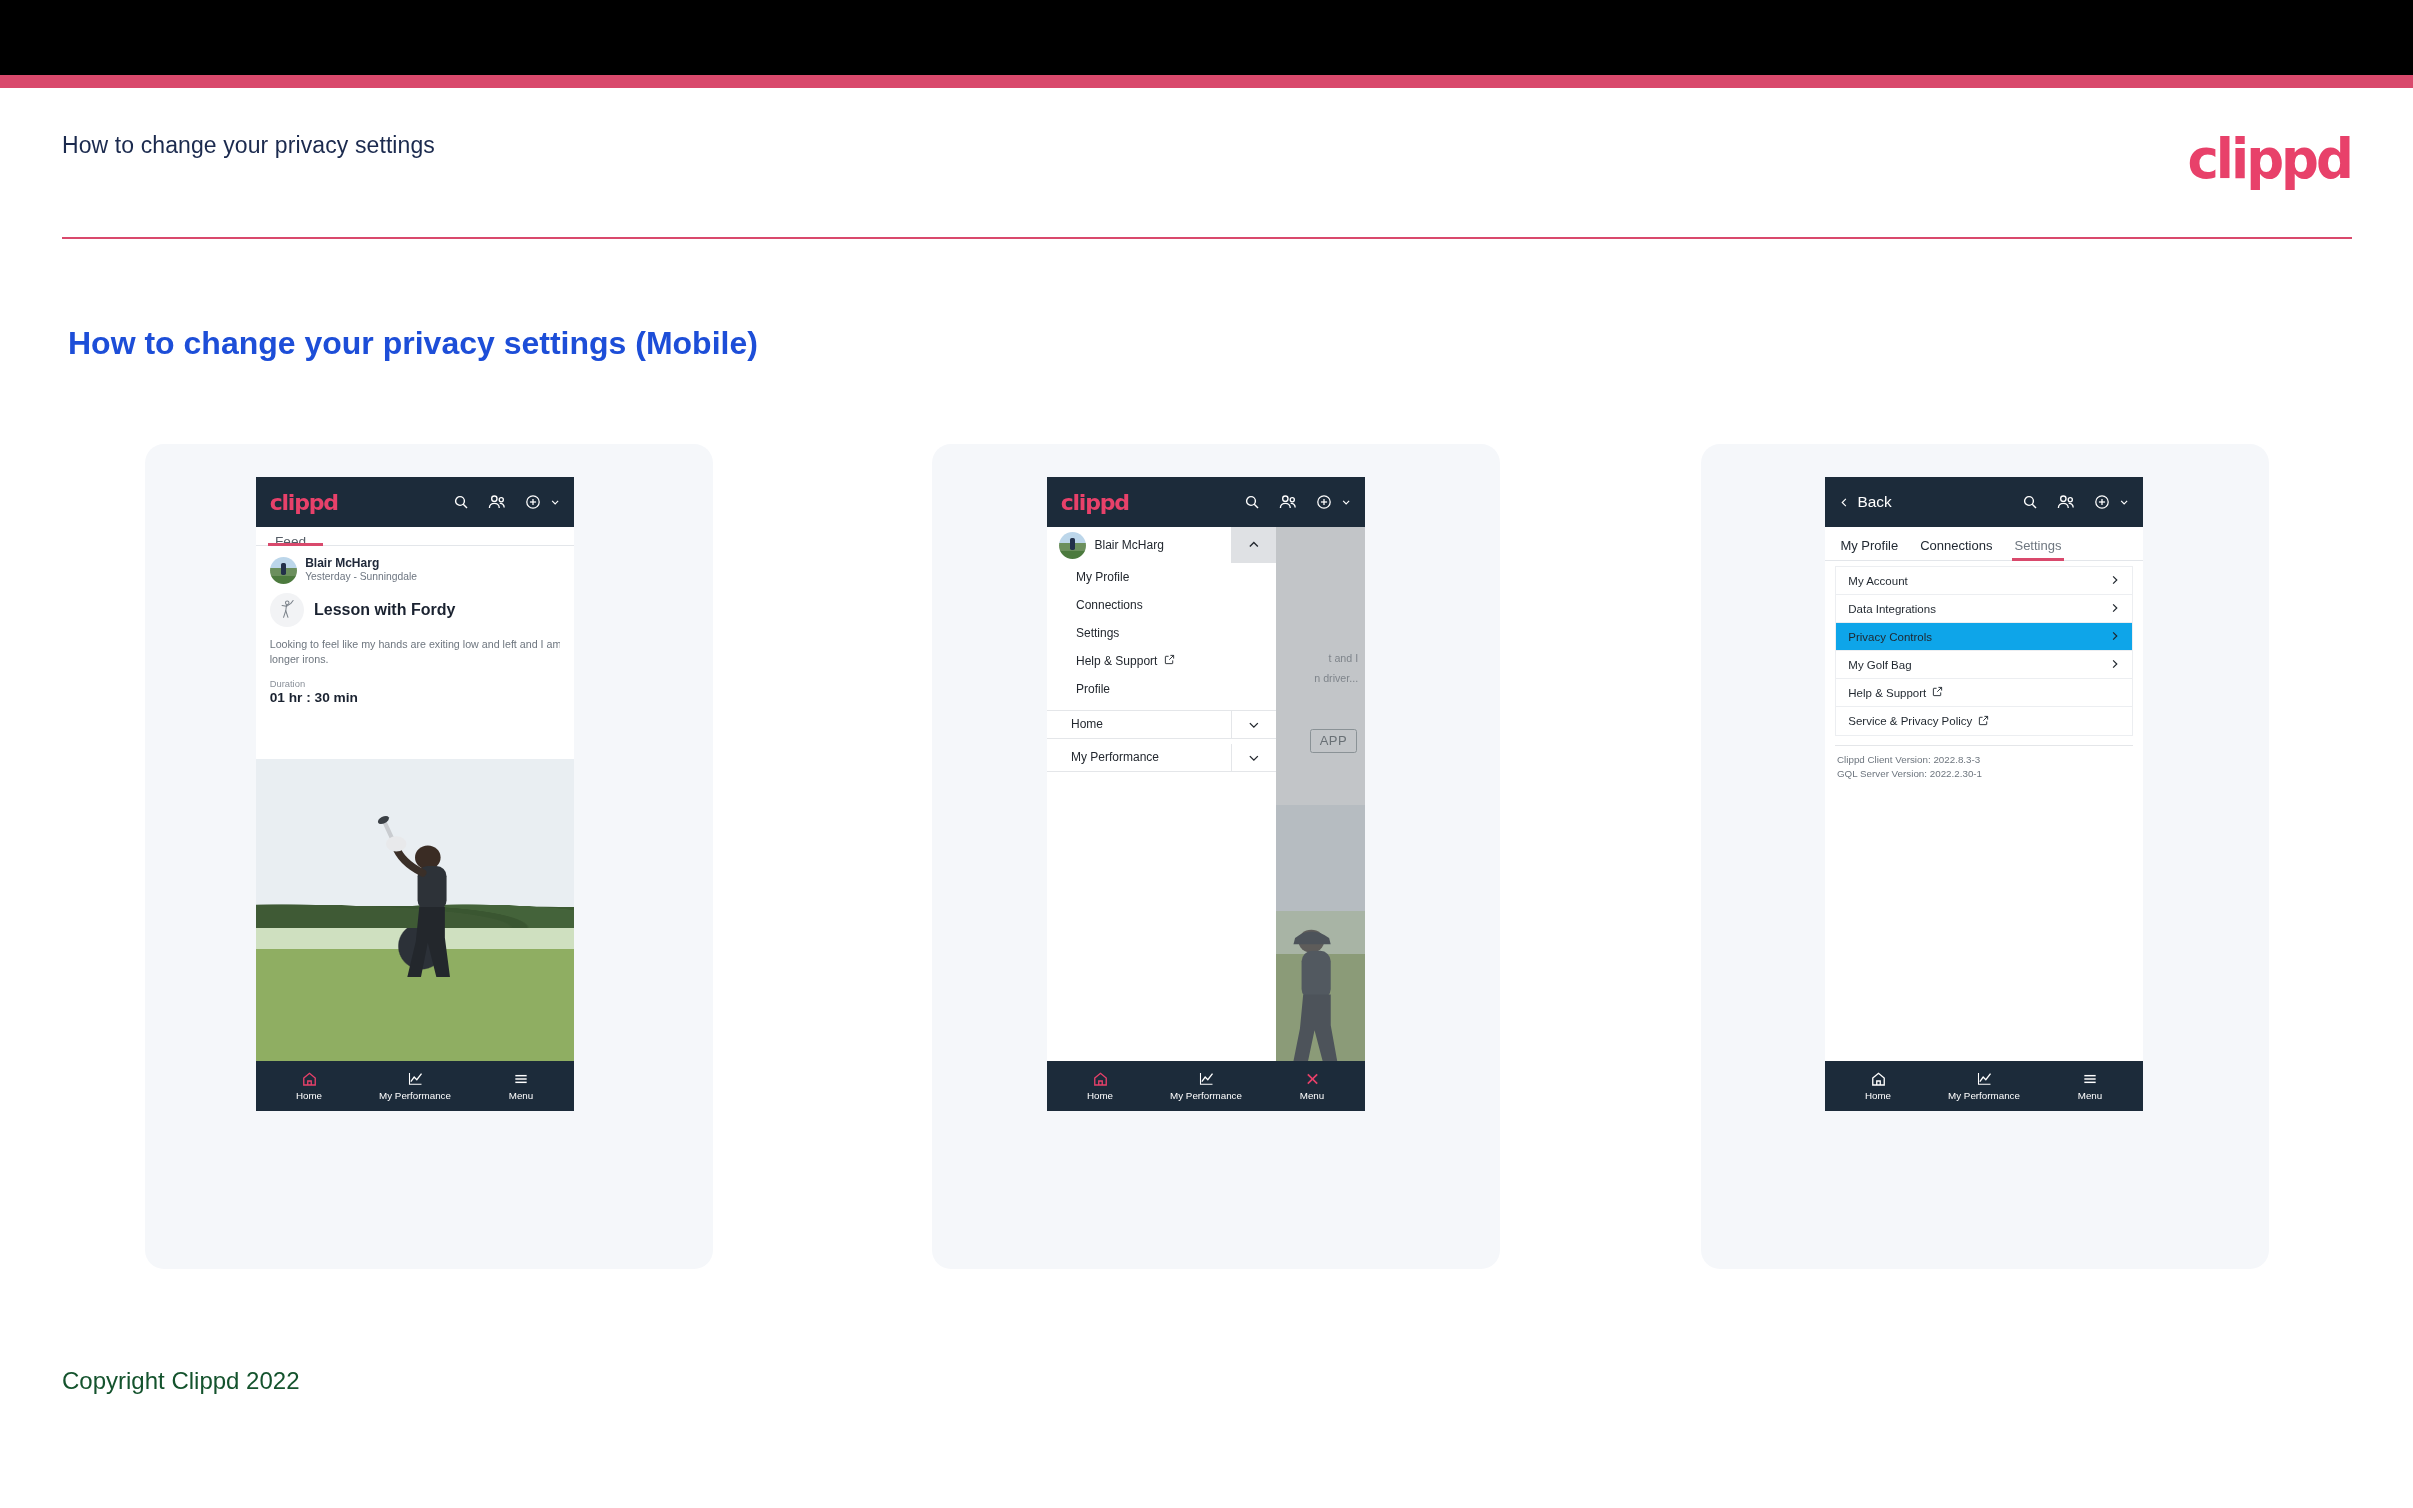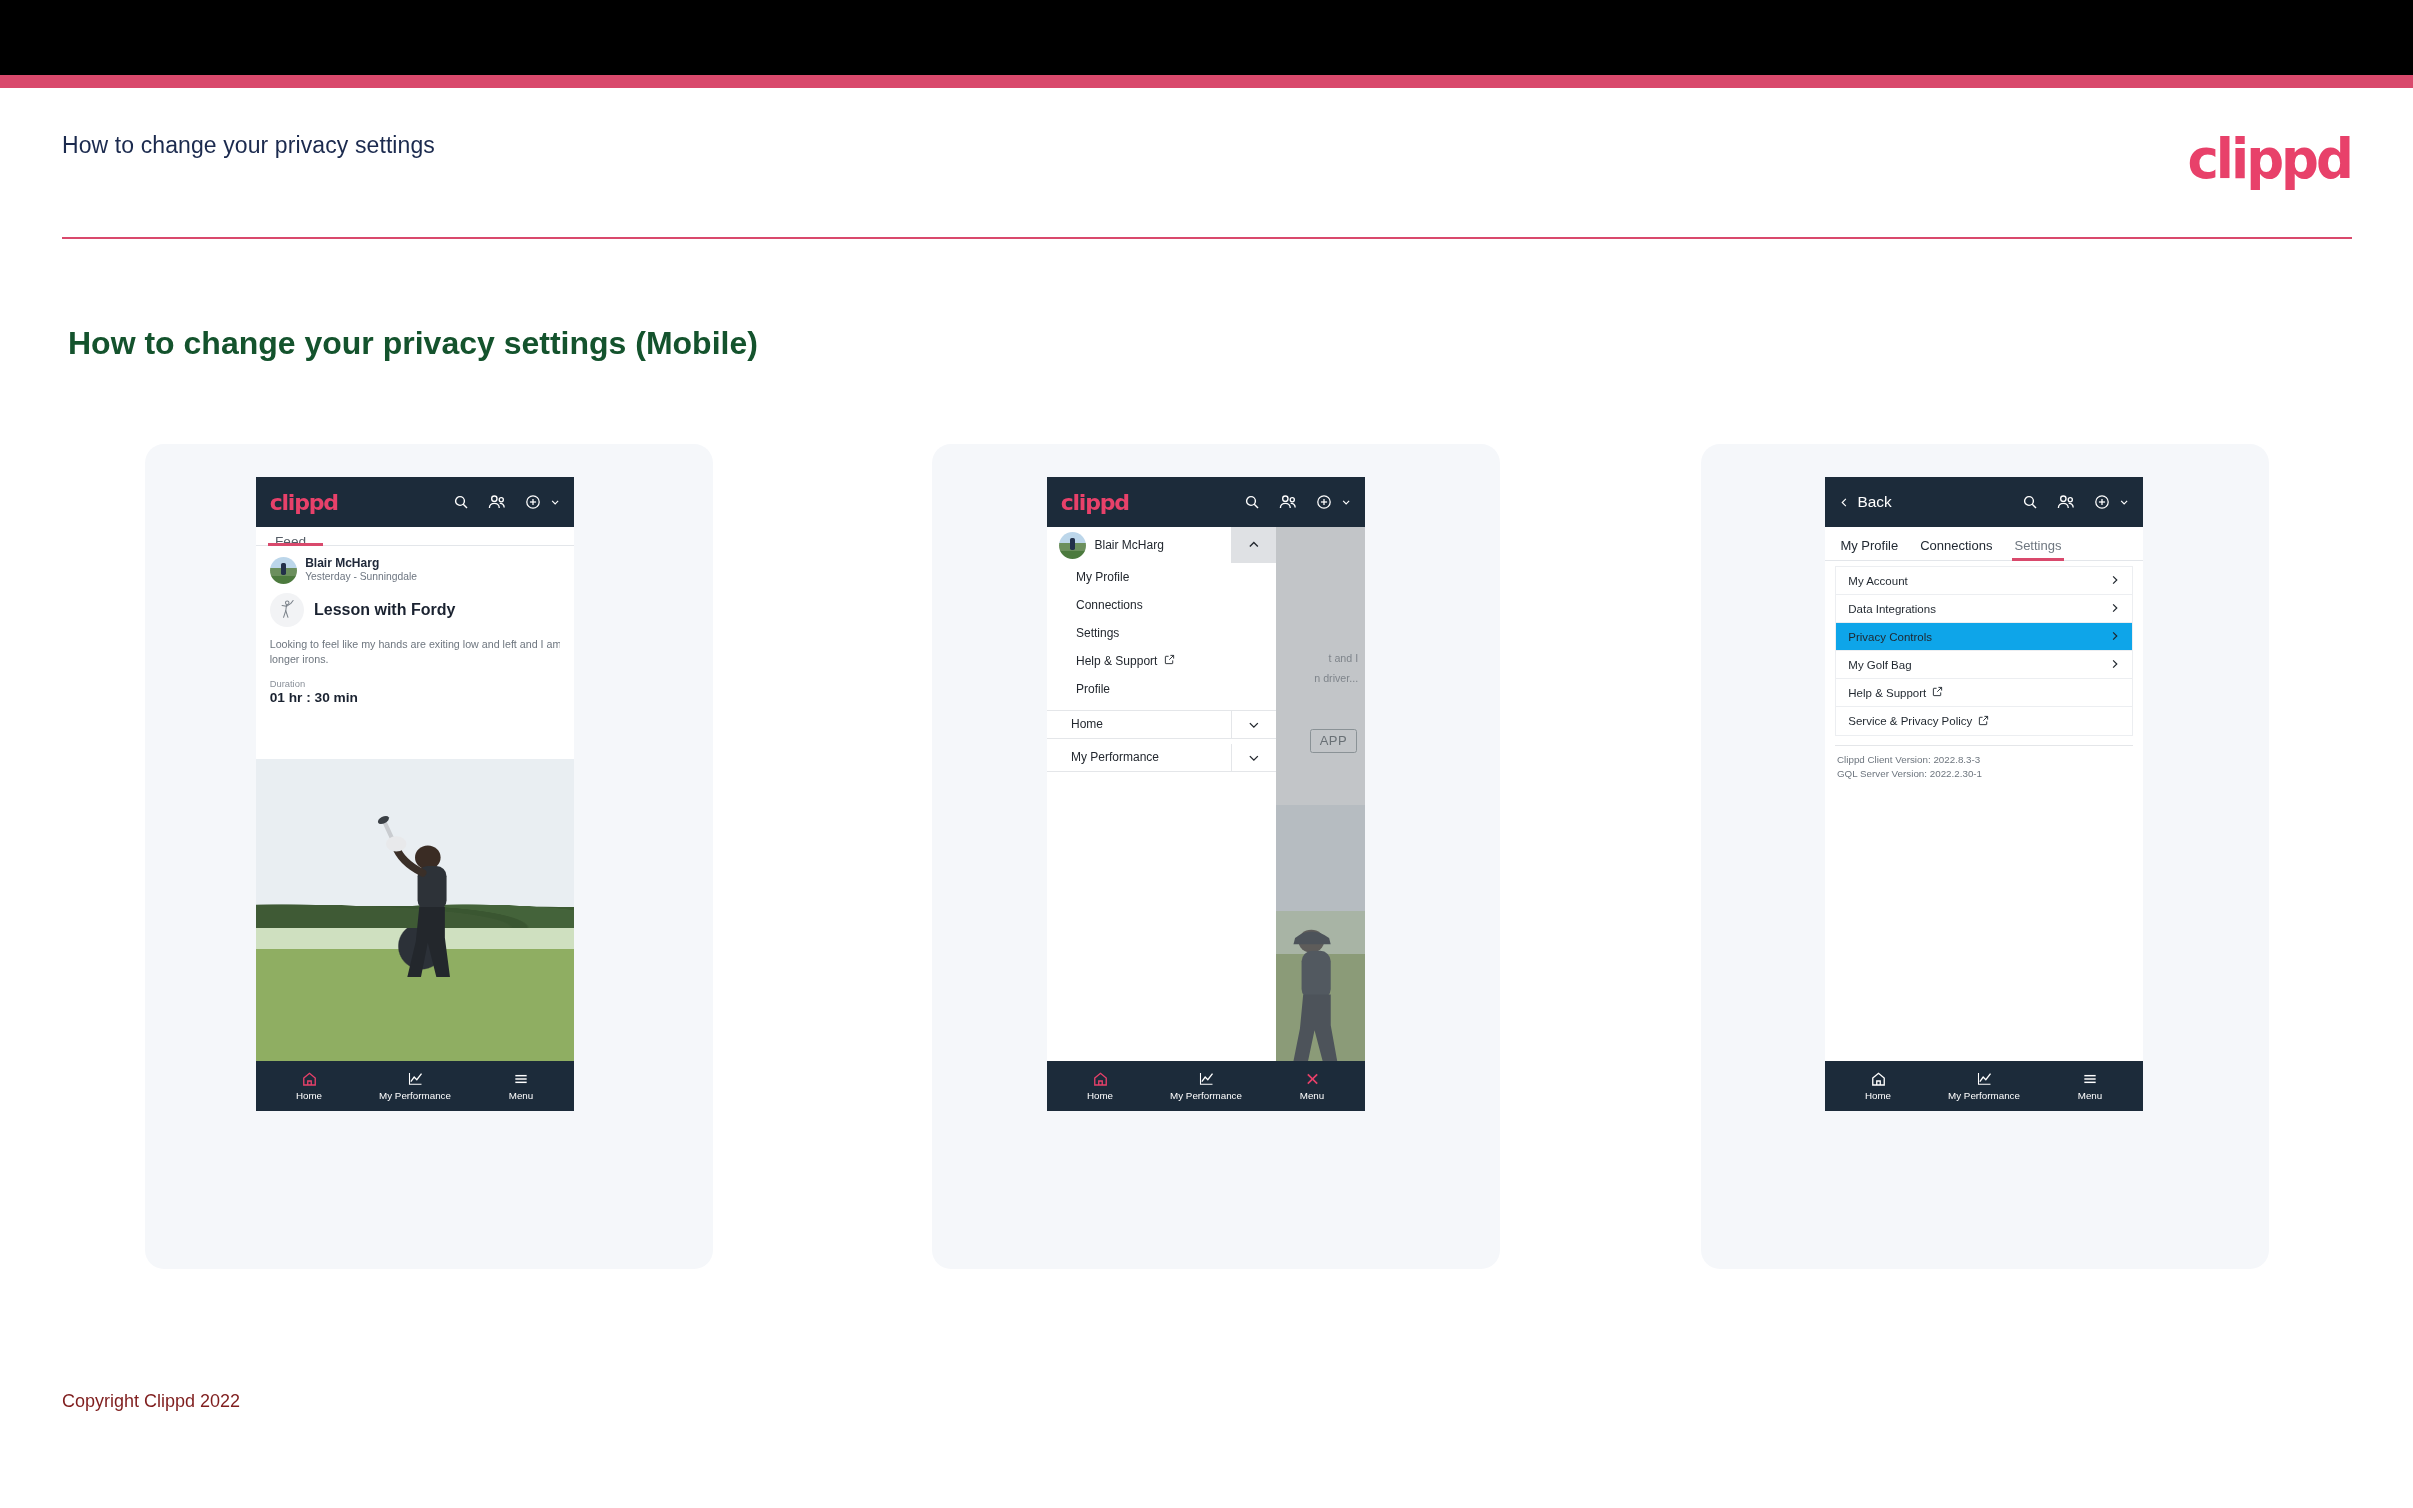--- a/index.html
+++ b/index.html
@@ -24,21 +24,21 @@
     position:absolute; right:62px; top:128px;
     font-size:53px; font-weight:bold; color:#e8416a;
     letter-spacing:-3px; font-family:"DejaVu Sans", sans-serif;
     transform: scaleY(1.04);
   }
   .hdr-rule { position:absolute; left:62px; top:237px; width:2290px; height:1.7px; background:#d9496c; }
 
   
   .main-title {
     position:absolute; left:68px; top:325px;
-    font-size:32px; font-weight:bold; color:#14532d; white-space:nowrap;
+    font-size:32px; font-weight:bold; color:#1d4ed8; white-space:nowrap;
   }
   .main-sub {
     position:absolute; left:68px; top:373px;
     font-size:31px; font-weight:normal; color:#1d2c50; white-space:nowrap;
   }
 
   
   .card {
     position:absolute; top:444px; width:568px; height:825px;
     background:#f5f7fa; border-radius:19px;
@@ -178,21 +178,21 @@
   .setrow { height:28px; display:flex; align-items:center; padding:0 12px;
             font-size:11.5px; color:#1f262e; border-bottom:0.9px solid #eceef1; position:relative; gap:6px; }
   .setrow:last-child { border-bottom:none; }
   .setrow.highlight { background:#0ea5e9; }
   .setrow .arrow { position:absolute; right:12px; top:50%; transform:translateY(-50%); }
 
   .verline { margin:8.5px 10.3px 0 10.3px; height:0.9px; background:#e4e6e9; }
   .ver { margin:7.7px 0 0 12px; font-size:9.8px; color:#6e767f; line-height:1.45; }
 
   
-  .footer { position:absolute; left:62px; top:1367px; font-size:18px; color:#7f1d1d;margin-top:24px; }
+  .footer { position:absolute; left:62px; top:1367px; font-size:24px; color:#14532d; }
 </style>
 </head>
 <body>
 
 <div class="slide">
 
   <div class="top-black"></div>
   <div class="top-pink"></div>
 
   <div class="hdr-title">How to change your privacy settings</div>

